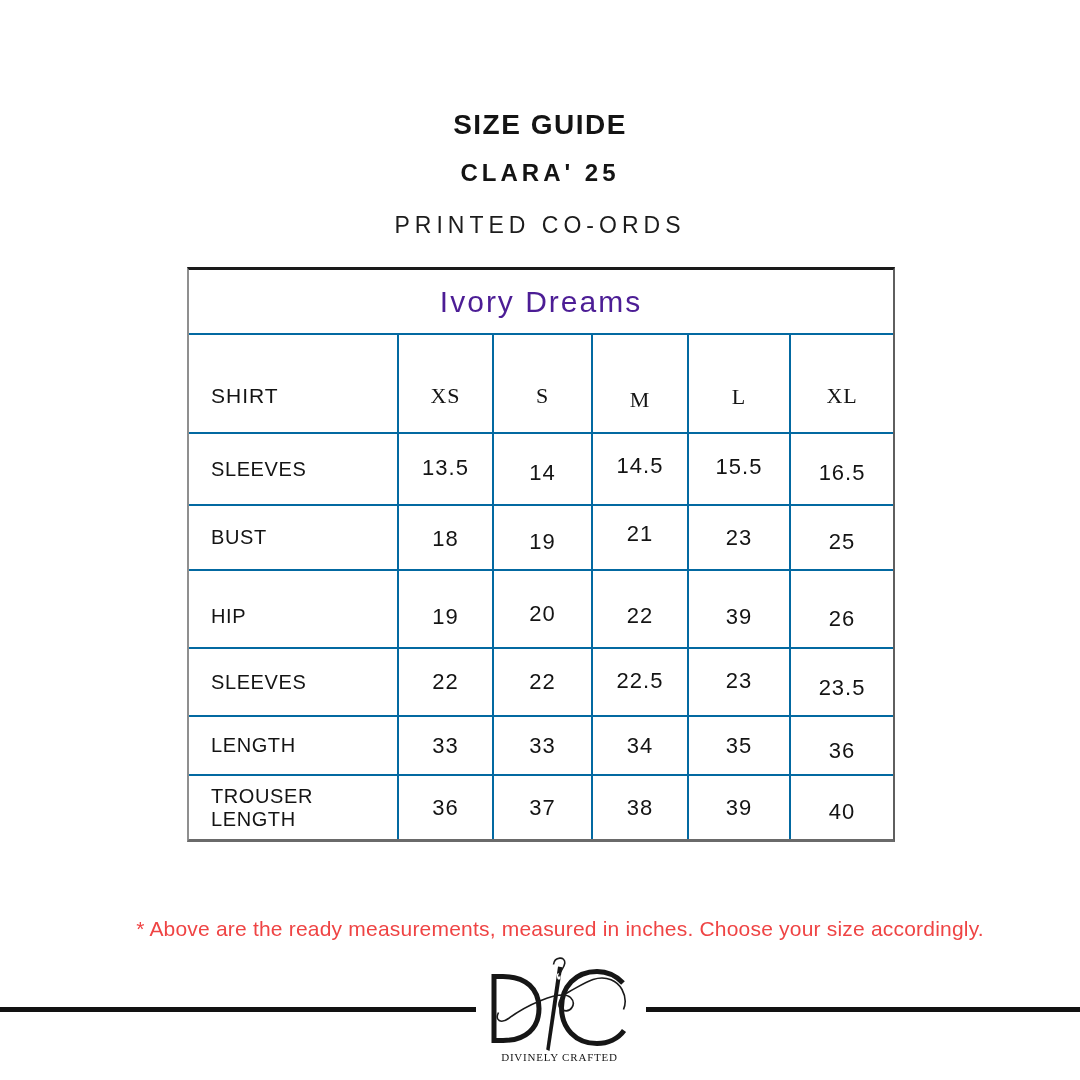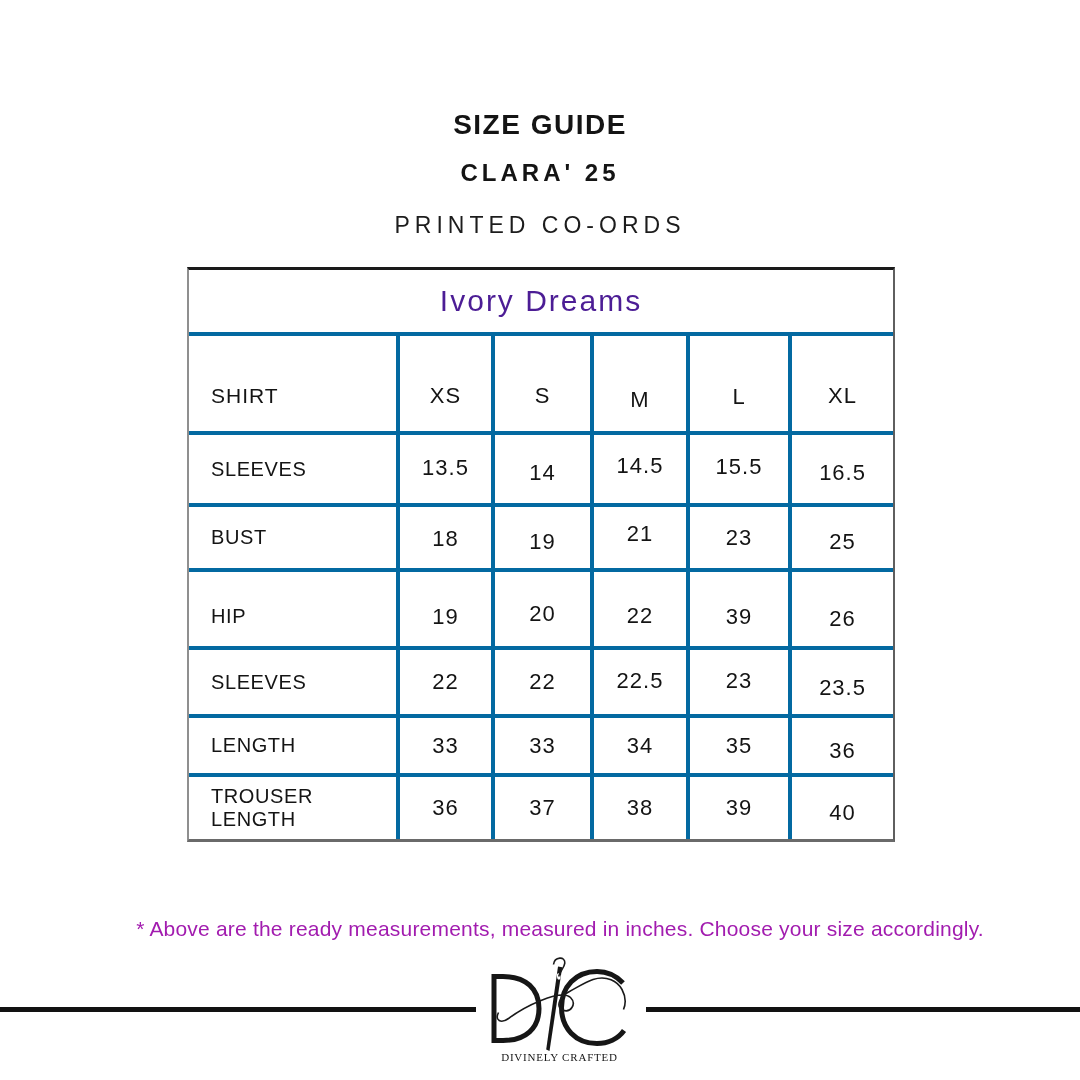--- a/index.html
+++ b/index.html
@@ -15,45 +15,45 @@
   .hdr-product{top:212px;font-size:23px;font-weight:400;letter-spacing:5px;color:#1c1c1c;}
   
   .tablewrap{
     position:absolute;left:187px;top:267px;width:704px;
     border-left:2px solid #8f8f8f;border-right:2px solid #5f5f5f;
     border-top:3px solid #1a1a1a;border-bottom:3px solid #6a6a6a;
     background:#fff;
   }
   table.sizes{width:100%;border-collapse:collapse;table-layout:fixed;}
   table.sizes td,table.sizes th{
-    border:4px solid #0369a1;vertical-align:middle;
+    border:2px solid #0369a1;vertical-align:middle;
     font-weight:400;overflow:hidden;
   }
   table.sizes tr td:first-child,table.sizes tr th:first-child{border-left:none;}
   table.sizes tr td:last-child,table.sizes tr th:last-child{border-right:none;}
   table.sizes tr:first-child td{border-top:none;}
   table.sizes tr:last-child td{border-bottom:none;}
   tr.rt{height:64px;} tr.rh{height:99px;}
   tr.r0{height:72px;} tr.r1{height:65px;} tr.r2{height:78px;}
   tr.r3{height:68px;} tr.r4{height:59px;} tr.r5{height:64px;}
   .ttl{font-size:30px;letter-spacing:2px;text-align:center;color:#4c1d95;}
   th.lbl{text-align:left;padding-left:22px;font-size:21px;font-weight:700;letter-spacing:1px;}
   td.lbl{text-align:left;padding-left:22px;font-size:20px;letter-spacing:0.6px;}
-  th.num{text-align:center;font-size:22px;font-weight:700;letter-spacing:1px;}
+  th.num{text-align:center;font-size:22px;font-weight:700;letter-spacing:1px;font-family:Liberation Serif, serif;}
   td.num{text-align:center;font-size:22px;letter-spacing:1px;}
   
   tr.rh th{padding-top:26px;}
   tr.rh th.h-m{padding-top:34px;} tr.rh th.h-l{padding-top:28px;}
   .o-u2{padding-bottom:4px;} .o-u3{padding-bottom:6px;} .o-u4{padding-bottom:8px;}
   .o-d2{padding-top:4px;} .o-d4{padding-top:8px;} .o-d5{padding-top:10px;}
   .o-d6{padding-top:12px;} .o-d7{padding-top:14px;} .o-d8{padding-top:16px;}
   .o-d10{padding-top:20px;margin-top:47px;} .o-d12{padding-top:11px;}
   
   .footnote{position:absolute;left:40px;right:0;top:917px;text-align:center;
-    font-size:21px;letter-spacing:0.2px;color:#a21caf;white-space:nowrap;}
+    font-size:21px;letter-spacing:0.2px;color:#ef4444;white-space:nowrap;}
   
   .rule{position:absolute;top:1007px;height:5px;background:#121212;}
   .rule-left{left:0;width:476px;}
   .rule-right{left:646px;width:434px;}
   .logo{position:absolute;left:470px;top:955px;}
 </style>
 </head>
 <body>
 
 <div class="canvas">

